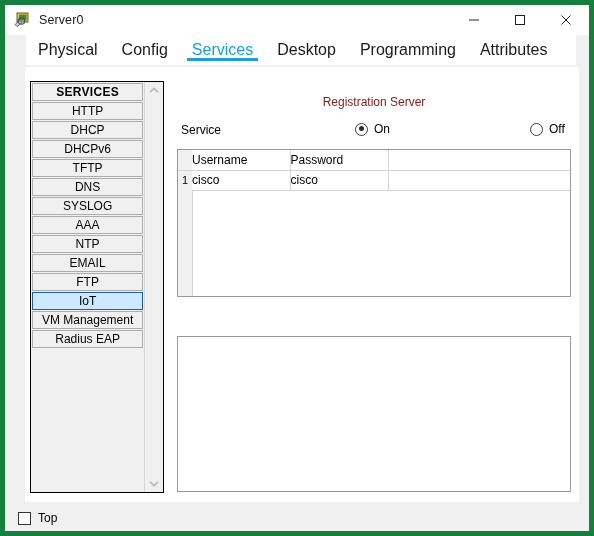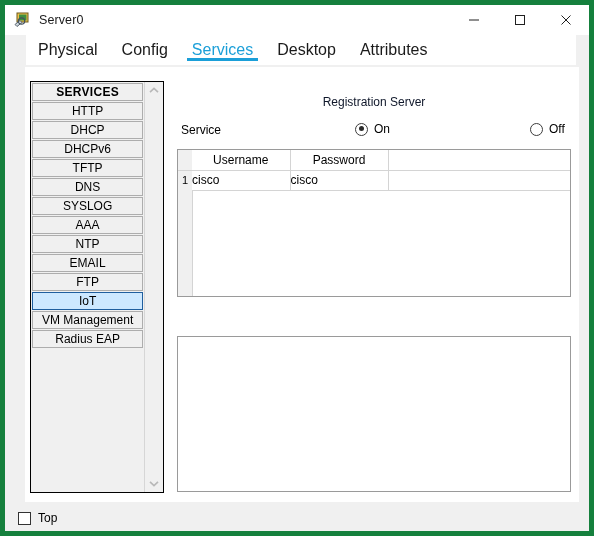--- a/index.html
+++ b/index.html
@@ -179,21 +179,21 @@
     top: 14px;
     width: 398px;
     height: 412px;
   }
   .panel-title {
     position: absolute;
     left: 0; right: 0;
     top: 14px;
     text-align: center;
     font-size: 12px;
-    color: #0f172a;
+    color: #7f1d1d;
   }
   .service-row {
     position: absolute;
     left: 0;
     right: 0;
     top: 40px;
     height: 20px;
   }
   .service-label {
     position: absolute;
@@ -259,21 +259,21 @@
   .col-idx  { width: 14px; }
   .col-user { width: 98px; }
   .col-pass { width: 98px; }
   .col-rest { width: auto; }
 
   .tbl thead th.idx-head {
     background: #f0f0f0;
     border-bottom: 1px solid #d4d4d4;
   }
   .tbl thead th.colhead {
-    text-align: center;
+    text-align: left;
     background: #ffffff;
     border-right: 1px solid #d4d4d4;
     border-bottom: 1px solid #d4d4d4;
   }
   .tbl thead th.blank-head {
     background: #ffffff;
     border-bottom: 1px solid #d4d4d4;
   }
   .tbl tbody td.idx-cell {
     background: #f0f0f0;
@@ -390,20 +390,21 @@
       </div>
     </div>
   </div>
 
   <div class="tabstrip">
     <div class="tabstrip-inner">
       <div class="tab">Physical</div>
       <div class="tab">Config</div>
       <div class="tab active">Services</div>
       <div class="tab">Desktop</div>
+      <div class="tab">Programming</div>
       <div class="tab">Attributes</div>
     </div>
   </div>
 
   <div class="content">
 
     <div class="sidebar">
       <div class="svc-list">
         <div class="svc-item header">SERVICES</div>
         <div class="svc-item">HTTP</div>

